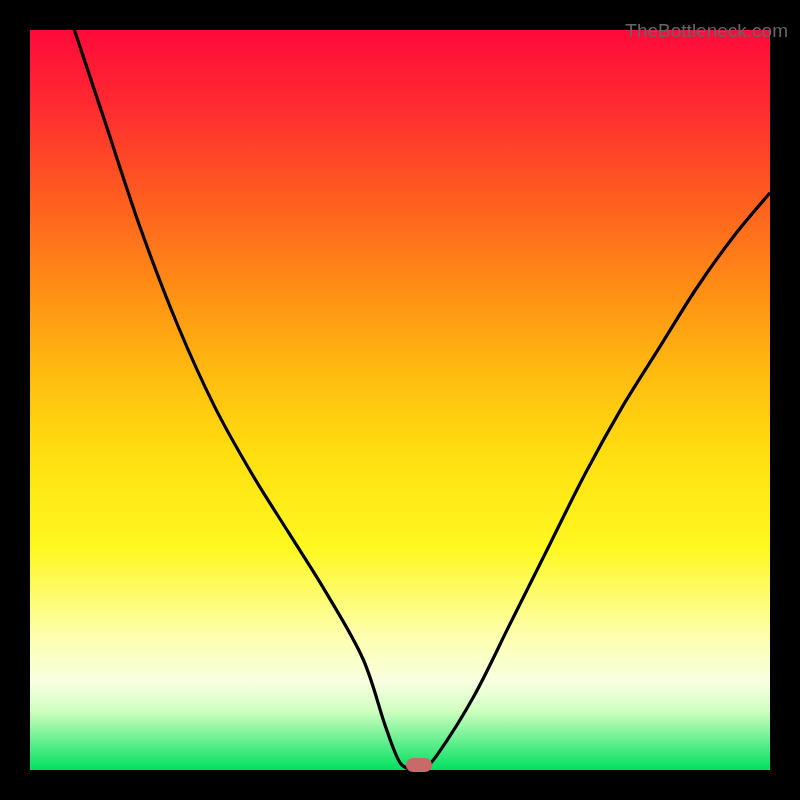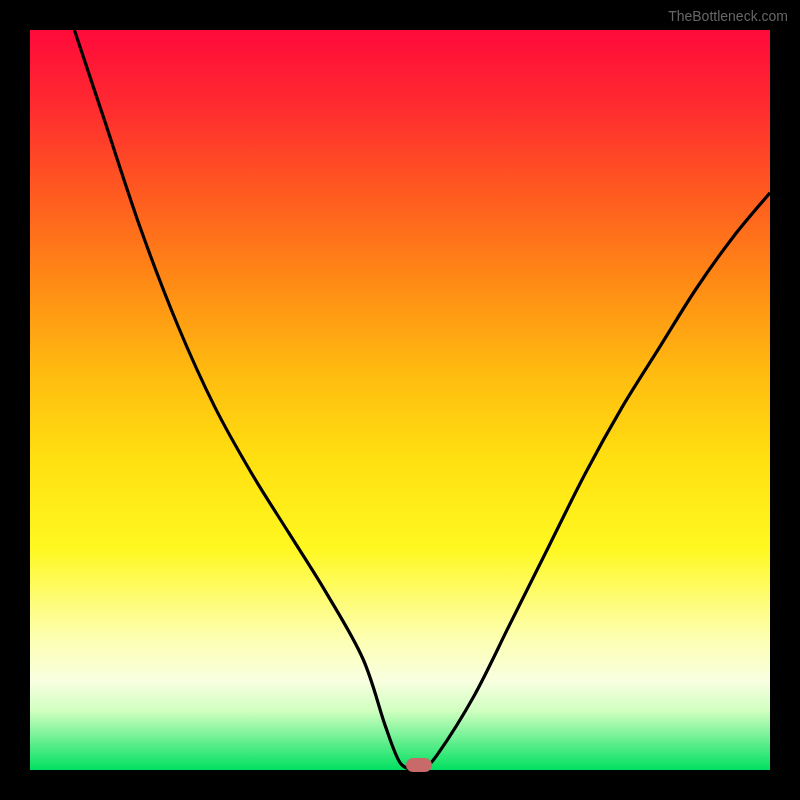--- a/index.html
+++ b/index.html
@@ -7,24 +7,24 @@
     padding: 0;
     width: 800px;
     height: 800px;
     background: #000;
     font-family: Arial, sans-serif;
     overflow: hidden;
     position: relative;
   }
   .attribution {
     position: absolute;
-    top: 8px;
+    top: 20px;
     right: 12px;
     color: #666;
-    font-size: 14px;
+    font-size: 19px;
     font-weight: 500;
     z-index: 10;
   }
   .plot-area {
     position: absolute;
     top: 30px;
     left: 30px;
     width: 740px;
     height: 740px;
     background: linear-gradient(to bottom,

